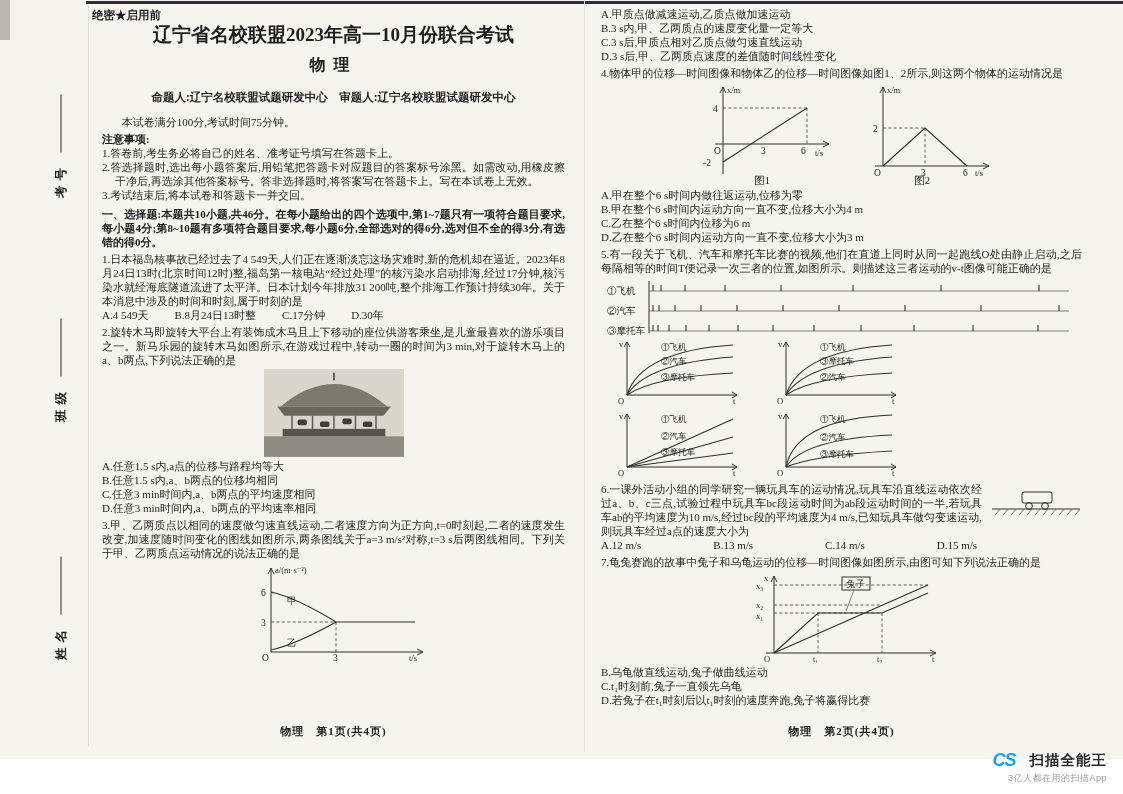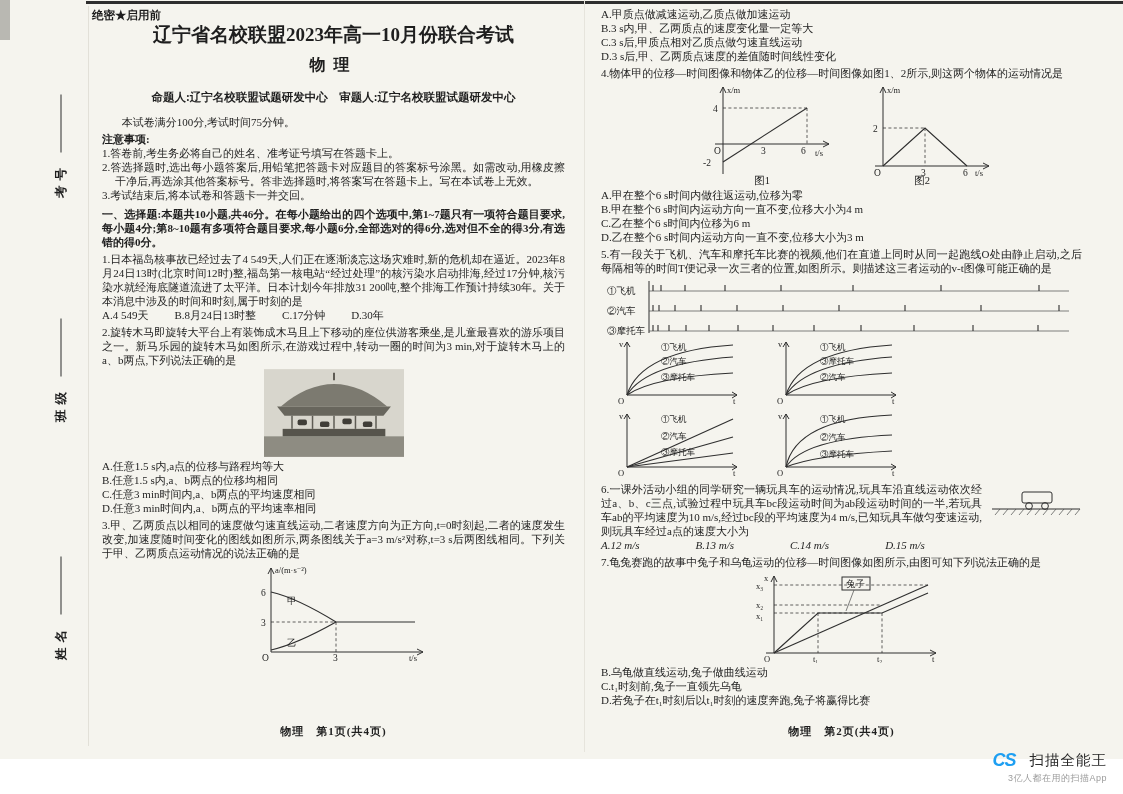--- a/index.html
+++ b/index.html
@@ -23,41 +23,41 @@
   .b { font-weight:bold; }
   .title { font-size:19px; font-weight:bold; text-align:center; margin-top:18px; }
   .subject { font-size:16px; font-weight:bold; text-align:center; letter-spacing:8px; margin-top:7px; }
   .authors { font-size:11.5px; font-weight:bold; text-align:center; margin-top:14px; }
   .info { margin-top:10px; text-indent:1.8em; }
   .notes-title { margin-top:3px; }
   .note { padding-left:13px; text-indent:-13px; }
   .section-intro { margin-top:5px; }
   .q { margin-top:3px; }
   .optrow { display:flex; gap:26px; font-size:11px; line-height:14px; }
-  .optrow.wide { gap:56px;font-style:italic; }
+  .optrow.wide { gap:72px; }
   .figwrap { display:flex; justify-content:center; align-items:flex-end; margin:2px 0; }
   .figwrap.gap { gap:10px; }
   .grid2 { display:grid; grid-template-columns:135px 135px; gap:2px 24px; margin:2px 0 2px 6px; }
   .carfig { float:right; margin:2px 0 2px 8px; }
   svg text { fill:#1e1e1e; font-family:"Liberation Serif","DejaVu Serif",serif; }
   .ax { stroke:#2f2f2f; stroke-width:1; fill:none; }
   .thin { stroke:#4a4a4a; stroke-width:0.7; fill:none; }
   .crv { stroke:#2f2f2f; stroke-width:1.15; fill:none; }
   .dash { stroke:#2f2f2f; stroke-width:0.75; stroke-dasharray:3 2.4; fill:none; }
   .tick { stroke:#2f2f2f; stroke-width:1.1; fill:none; }
   .t8 { font-size:8.5px; }
   .t9 { font-size:9.5px; }
   .t10 { font-size:10.5px; }
   .pagefoot { position:absolute; top:724px; font-size:11px; font-weight:bold; text-align:center; letter-spacing:1px; }
   .pf1 { left:102px; width:463px; }
   .pf2 { left:601px; width:481px; }
   .badge { position:absolute; right:16px; top:750px; font-family:"Liberation Sans","DejaVu Sans",sans-serif; }
   .badge-top { display:flex; align-items:center; justify-content:flex-end; gap:14px; }
   .cs-logo { color:#1e9ff2; font-weight:bold; font-style:italic; font-size:18px; letter-spacing:-1px; }
-  .cs-name { font-weight:normal; font-size:14.5px; color:#2a2a2a; letter-spacing:1px; }
+  .cs-name { font-weight:bold; font-size:14.5px; color:#2a2a2a; letter-spacing:1px; }
   .cs-tag { font-size:9px; color:#9b9b9b; text-align:right; margin-top:1px; letter-spacing:0.5px; }
 </style>
 </head>
 <body>
 
 <div class="page">
   <div class="paper">
     <div class="topline"></div>
     <div class="corner"></div>
     <div class="fold"></div>

